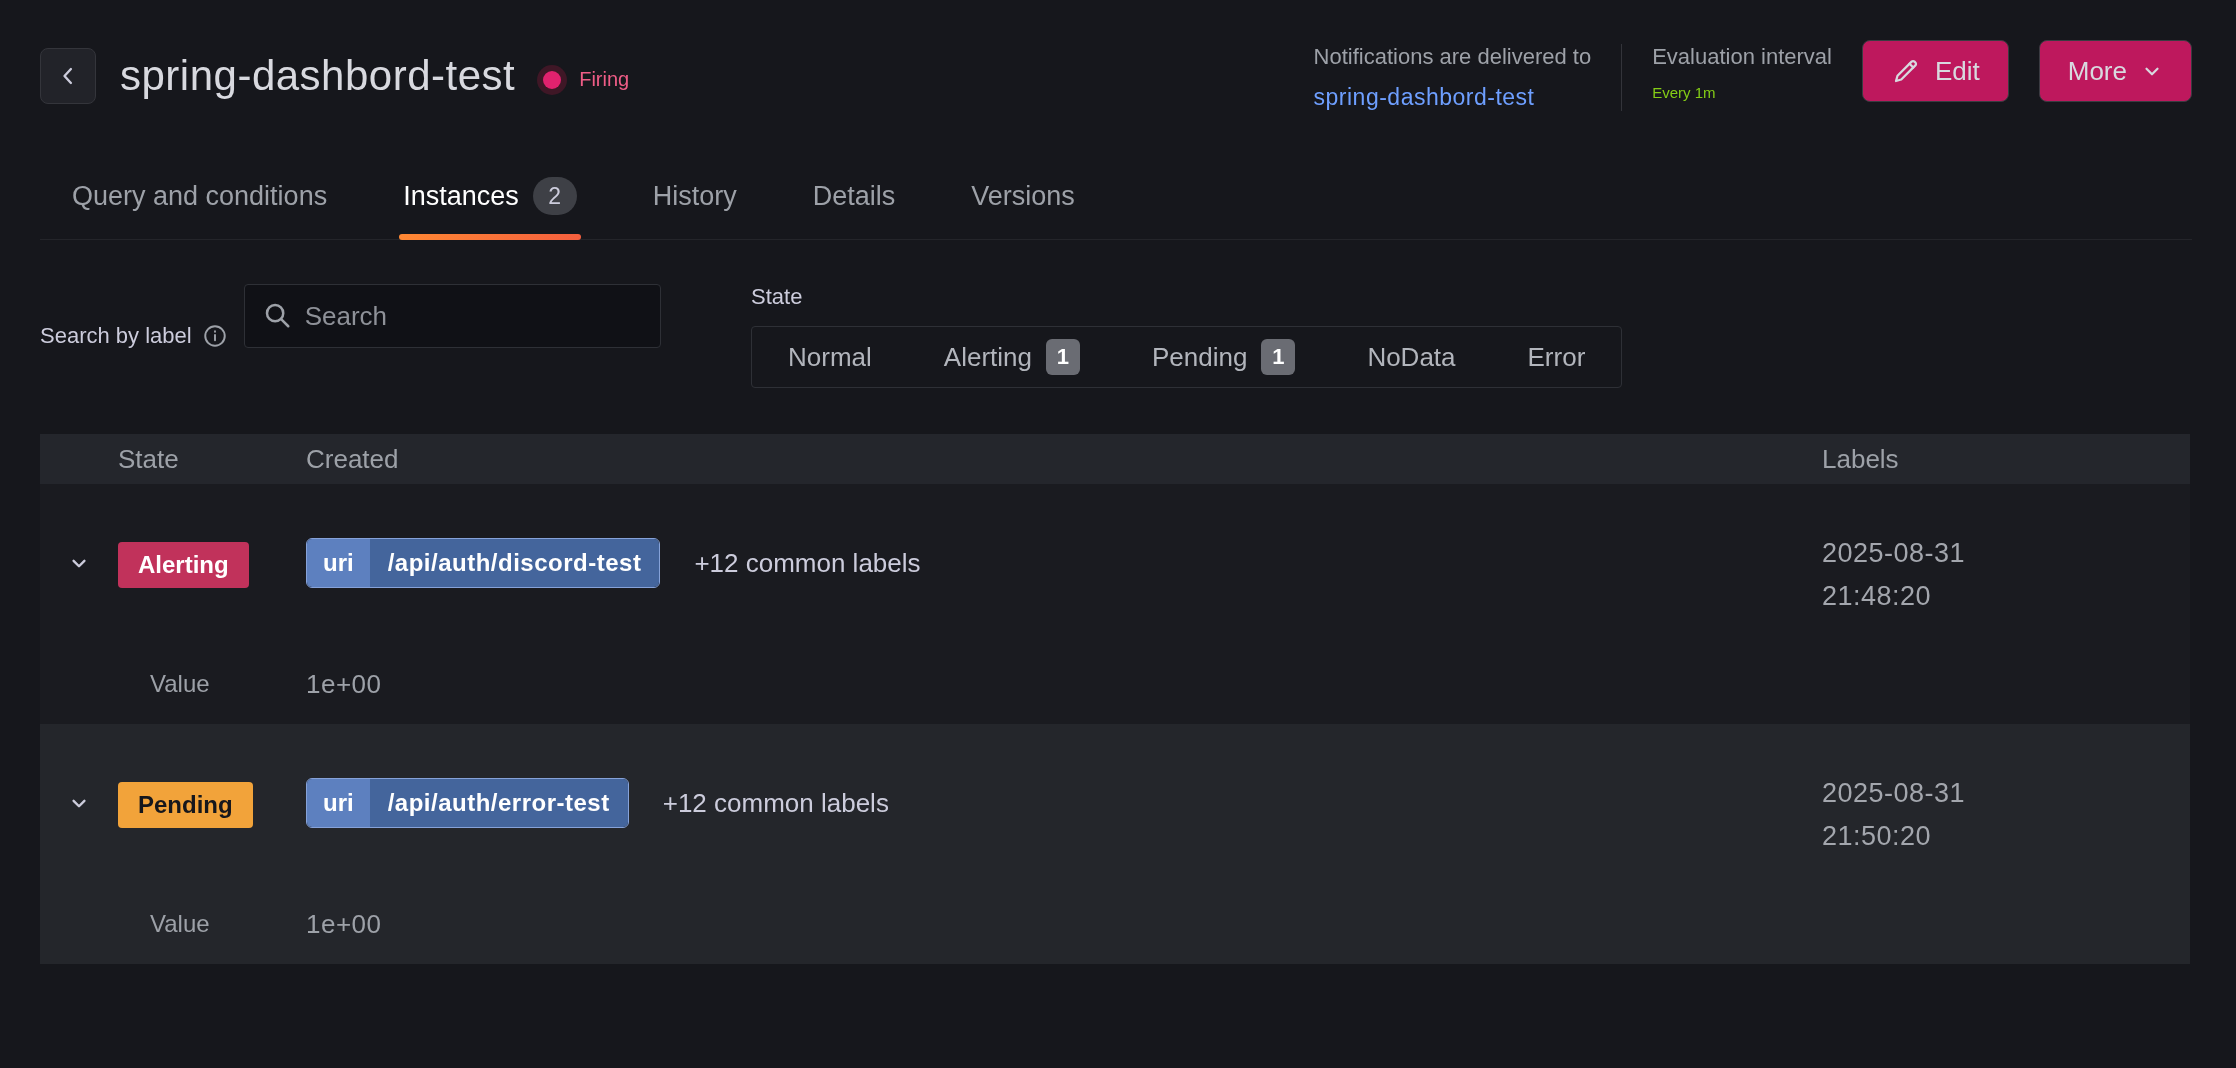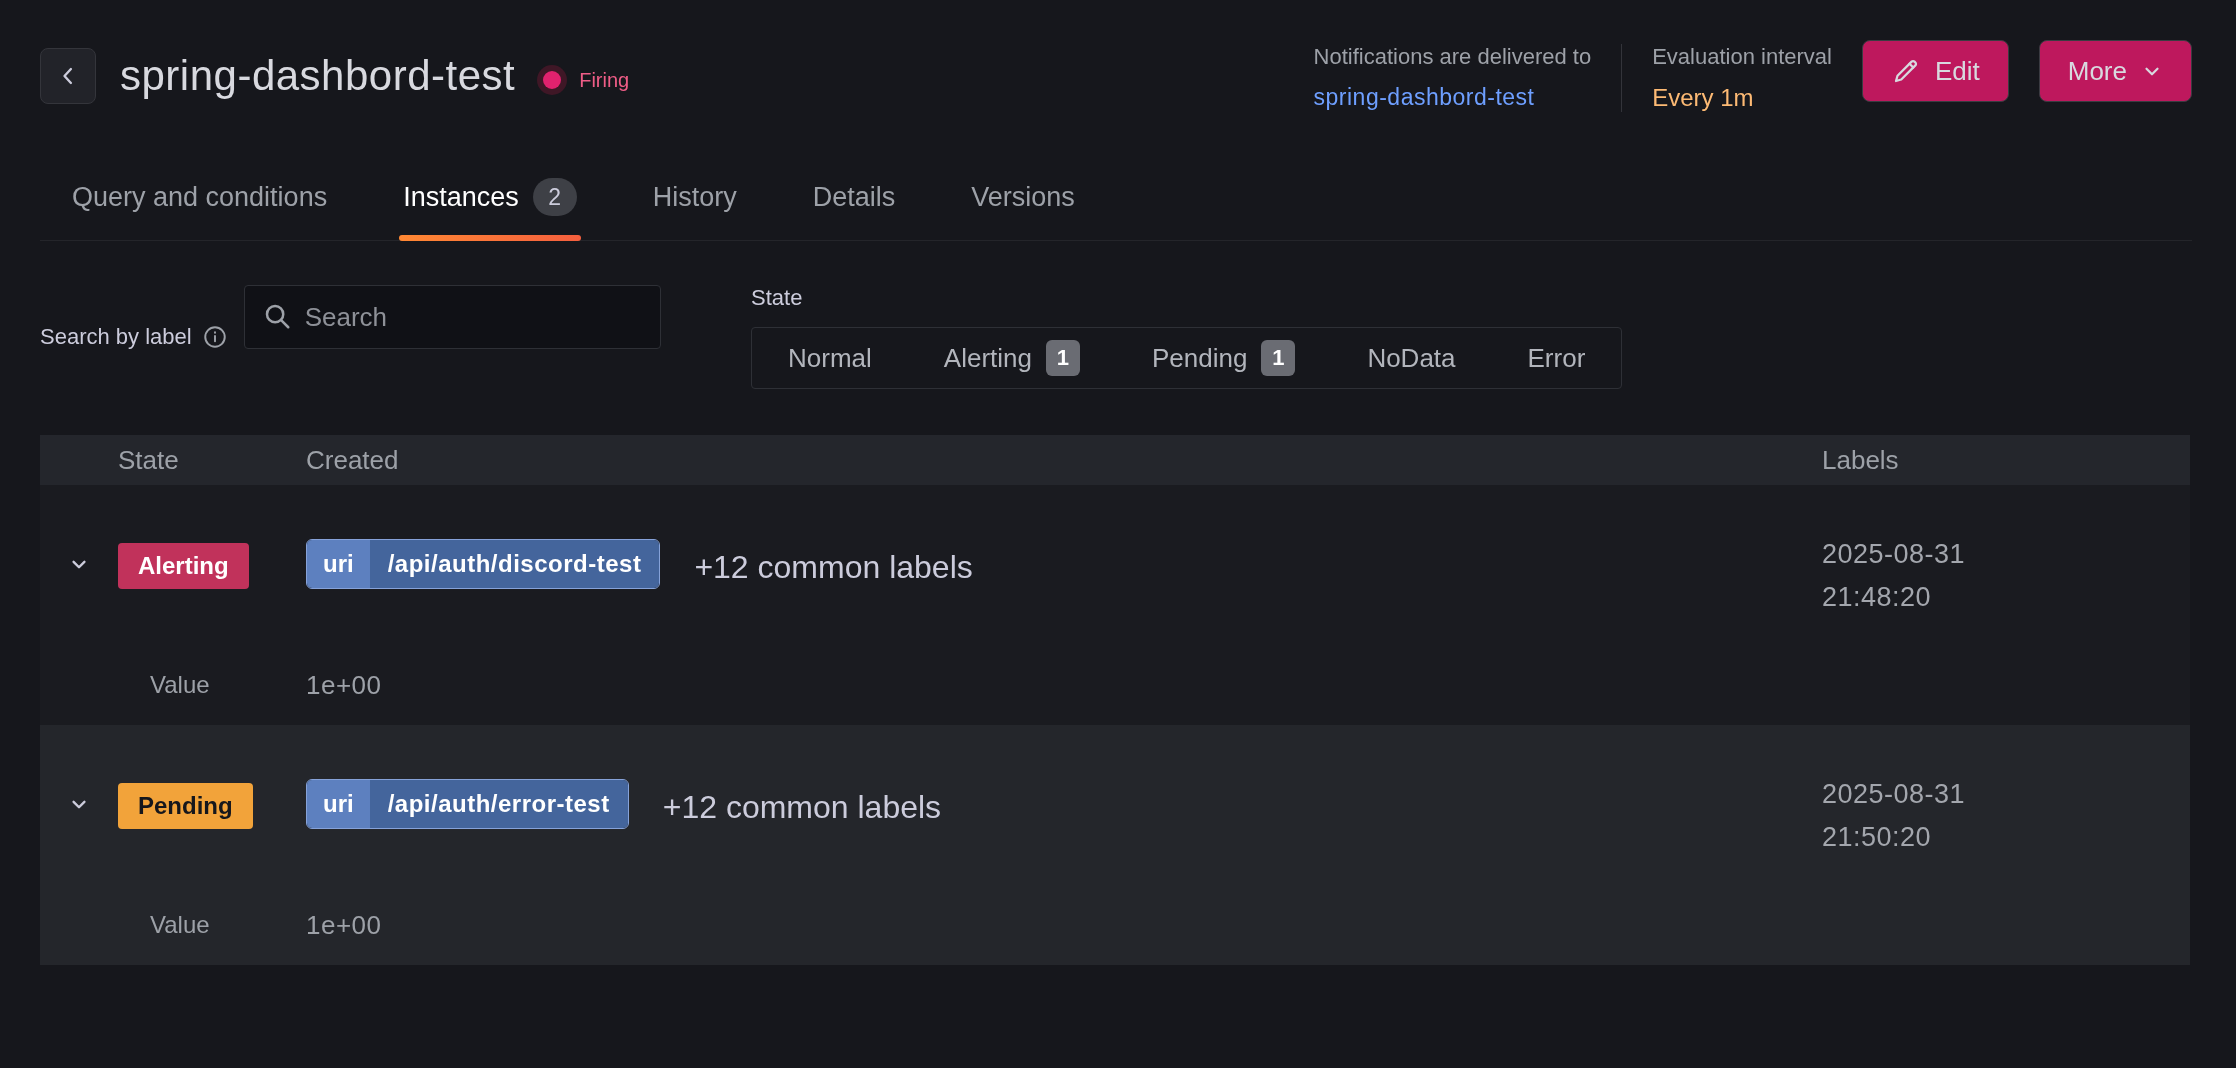--- a/index.html
+++ b/index.html
@@ -28,21 +28,21 @@
     width:30px; height:30px; border-radius:50%; background:#3f1726;
     display:flex; align-items:center; justify-content:center;
   }
   .firing-dot-inner { width:18px; height:18px; border-radius:50%; background:#e0226e; }
   .firing-text { margin-left:12px; font-size:20px; color:#ef5d87; }
 
   .header-right { margin-left:auto; display:flex; align-items:flex-start; gap:30px; }
   .meta-block { display:flex; flex-direction:column; gap:14px; padding-top:4px; }
   .meta-caption { font-size:22px; color:#9da1a8; white-space:nowrap; }
   .meta-link { font-size:23px; color:#6e9fff; cursor:pointer; white-space:nowrap; letter-spacing:0.5px; }
-  .meta-value { font-size:24px; color:#fdba74; white-space:nowrap; }
+  .meta-value { font-size:15px; color:#84cc16; white-space:nowrap; }
   .v-divider { width:1px; align-self:stretch; background:#33343a; margin-top:4px; }
 
   .btn {
     height:62px; display:flex; align-items:center; gap:14px;
     background:#be185d; border:1px solid #3a3b41; border-radius:8px;
     color:#d8d9df; font-size:26px; font-weight:500;
     padding:0 28px; cursor:pointer; white-space:nowrap;
   }
   .btn svg { flex:0 0 auto; }
 
@@ -112,21 +112,21 @@
     height:46px; padding:0 20px; border-radius:4px;
     font-size:24px; font-weight:600; margin-top:10px;
   }
   .labels-cell { display:flex; align-items:flex-start; gap:34px; }
   .label-pill {
     display:inline-flex; border:1px solid #86a2d9; border-radius:6px;
     overflow:hidden; font-size:24px; font-weight:600; color:#ffffff; margin-top:6px;
   }
   .pill-key   { background:#5d80bf; padding:10px 16px; }
   .pill-value { background:#44659c; padding:10px 18px; letter-spacing:0.5px; }
-  .common-labels { font-size:32px; font-weight:500; color:#ccccdc; margin-top:16px; white-space:nowrap; }
+  .common-labels { font-size:26px; font-weight:500; color:#ccccdc; margin-top:16px; white-space:nowrap; }
   .created-cell { font-size:27px; color:#a3a6ad; line-height:43px; letter-spacing:0.5px; }
 
   .value-row { height:62px; align-items:start; }
   .value-caption { font-size:24px; font-weight:500; color:#9da1a8; padding-top:8px;margin-left:32px; }
   .value-num { font-size:26px; color:#9da1a8; padding-top:7px; letter-spacing:0.5px; }
 
   svg { display:block; }
 </style>
 </head>
 <body>

